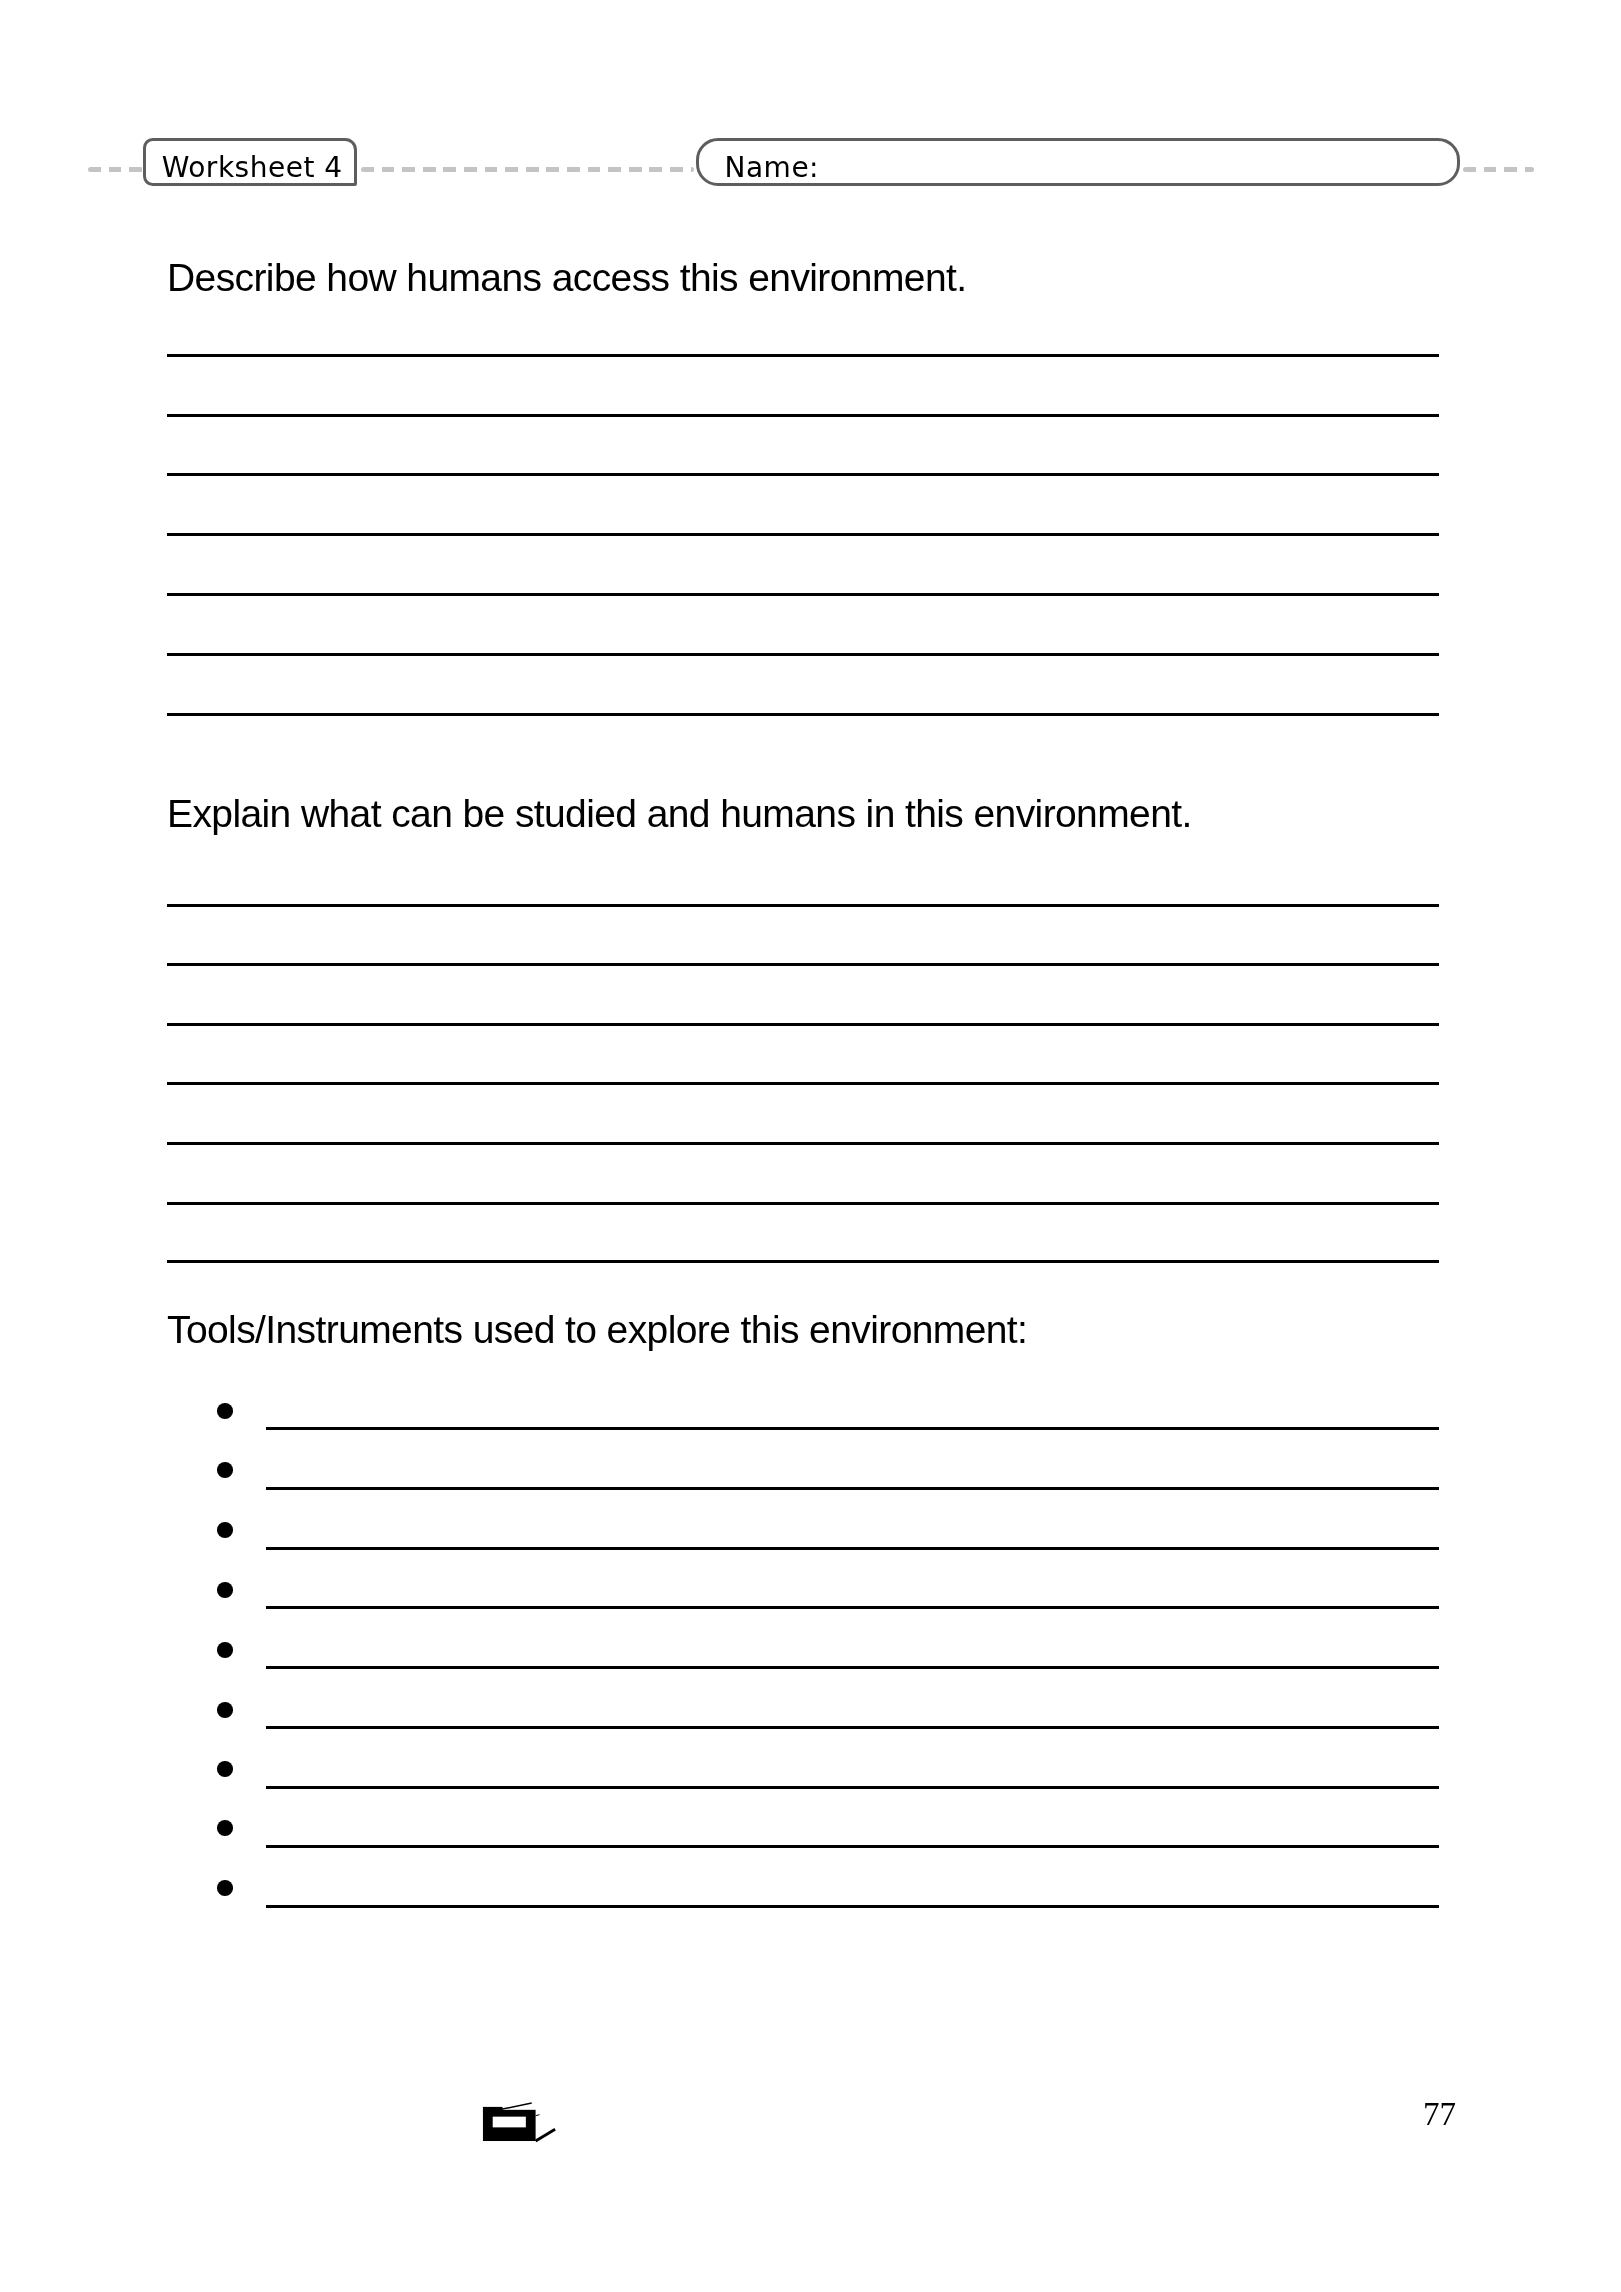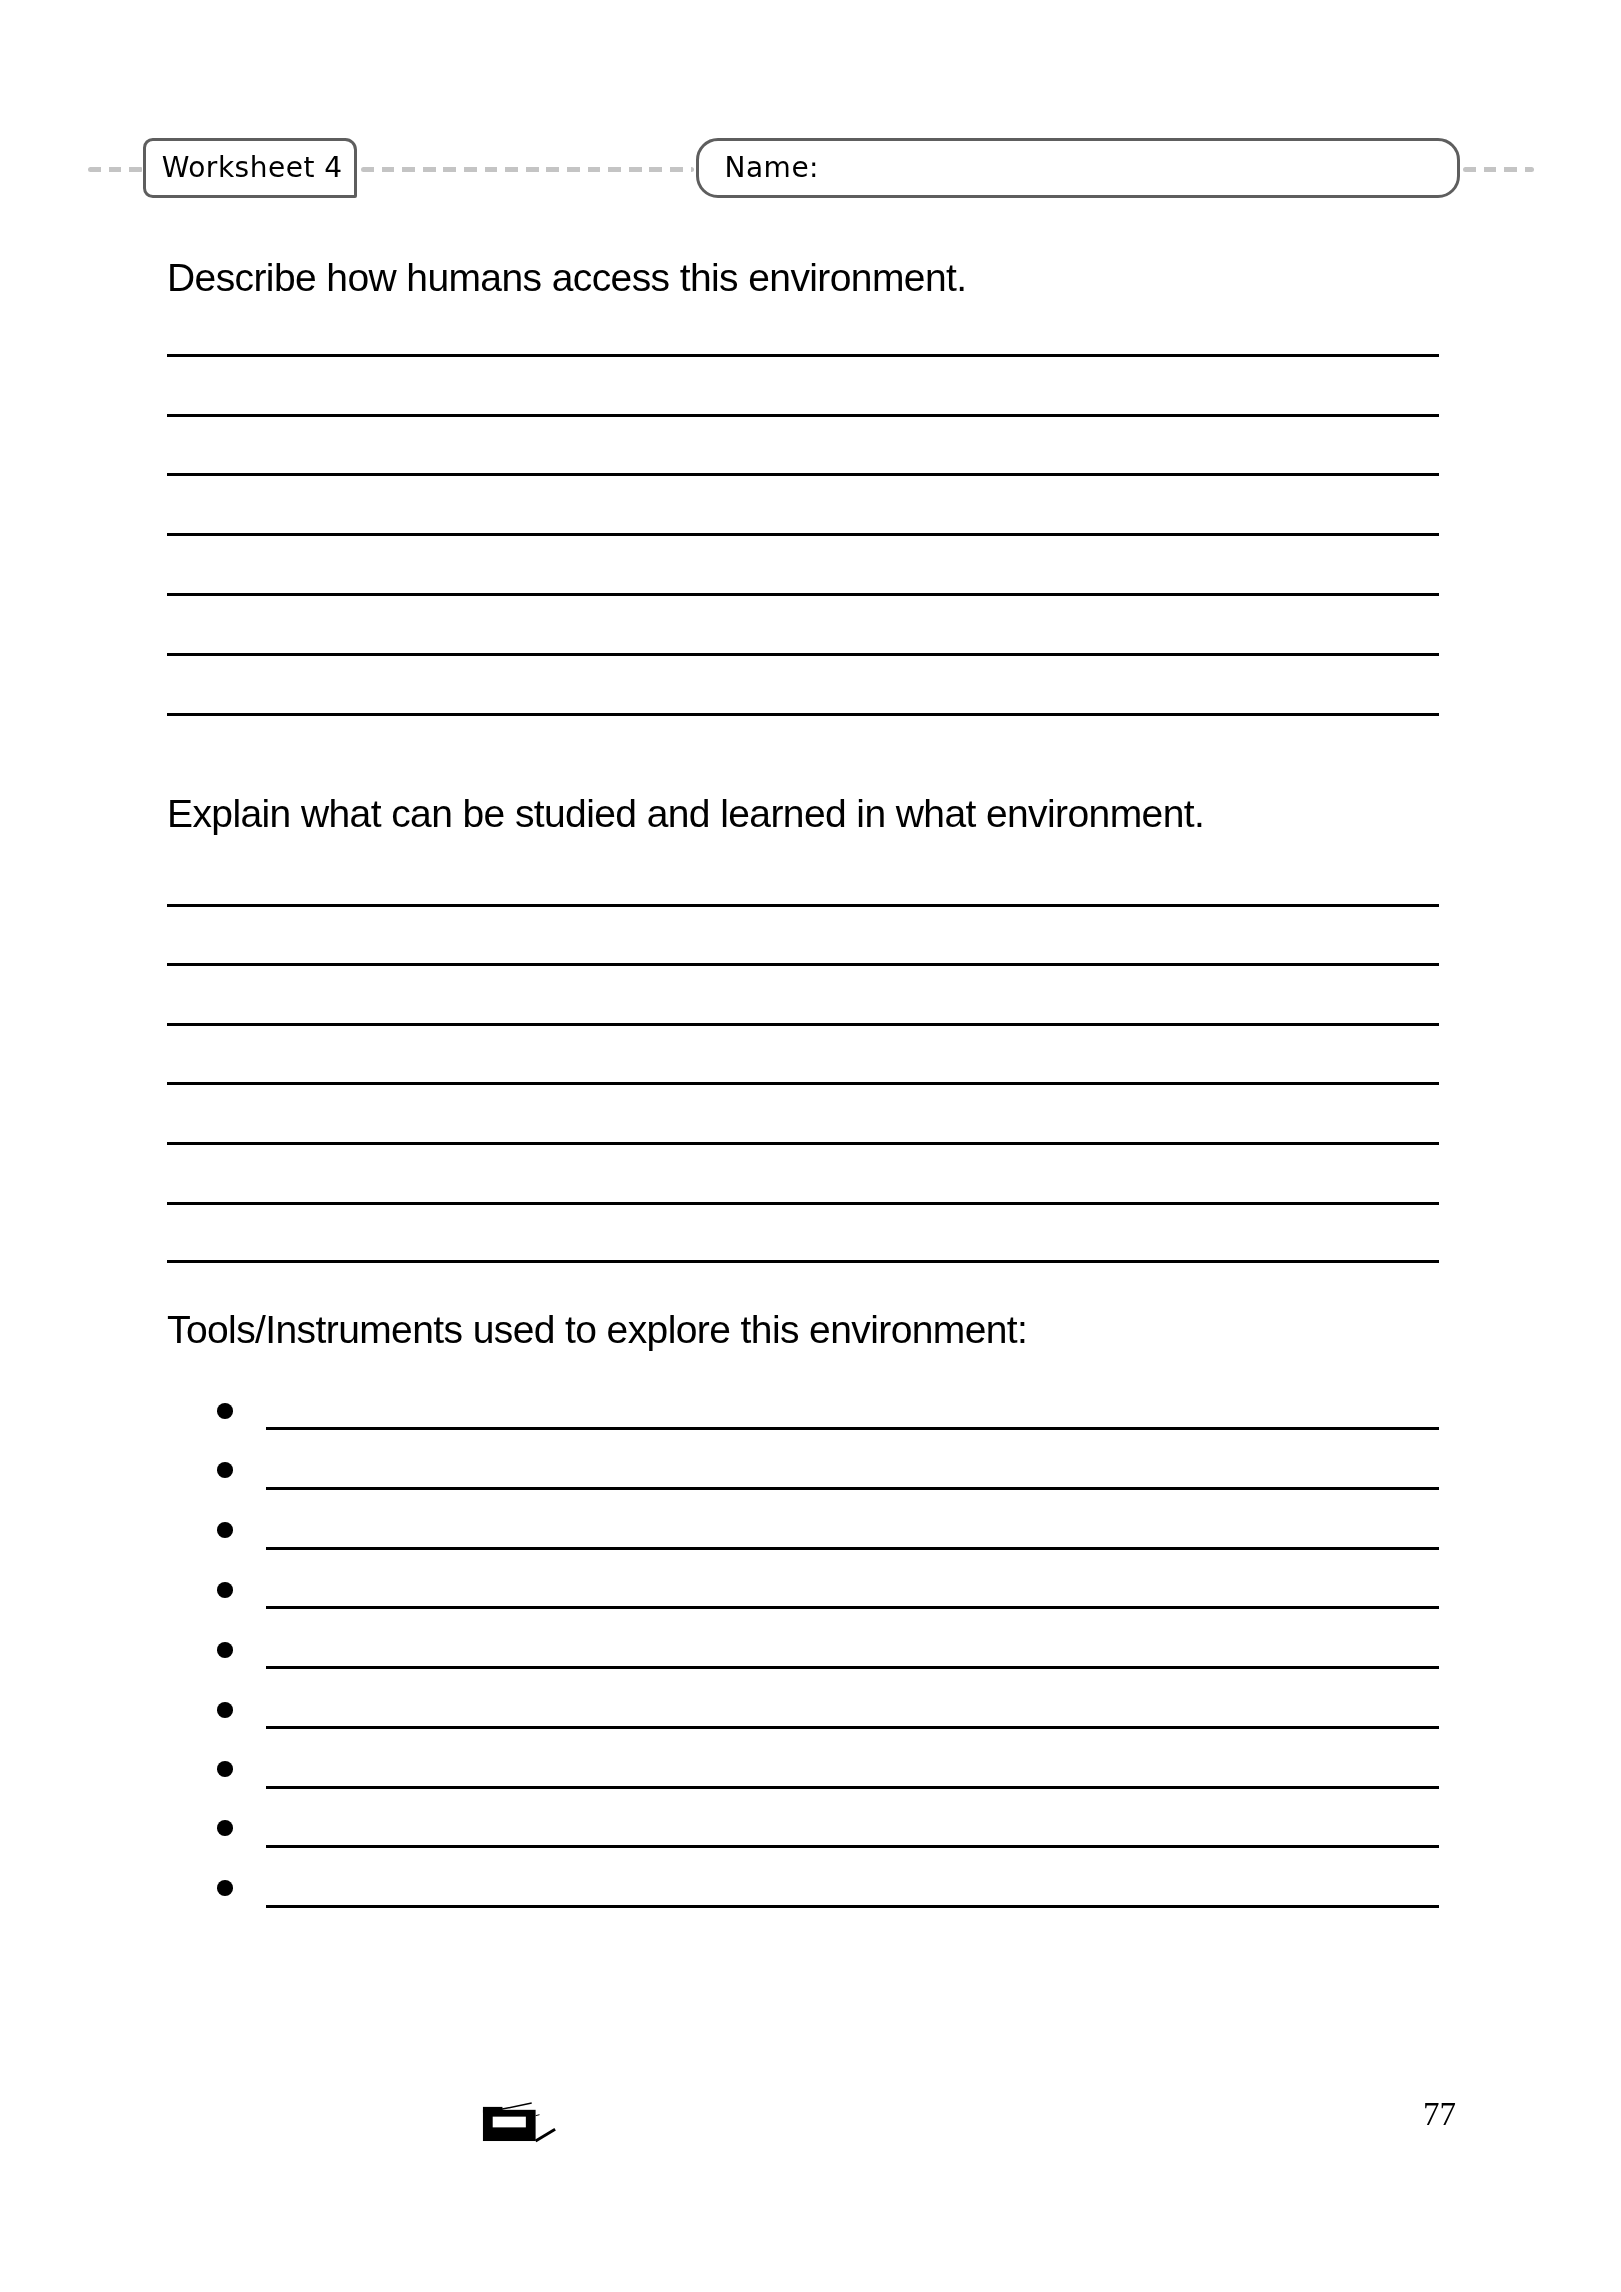--- a/index.html
+++ b/index.html
@@ -3,21 +3,21 @@
   <meta charset="utf-8">
   <style>
     html, body { margin: 0; padding: 0; background: #ffffff; }
     body { width: 1621px; height: 2293px; position: relative; overflow: hidden; font-family: "DejaVu Sans", sans-serif; color: #000; }
     .page { position: absolute; left: 0; top: 0; width: 1621px; height: 2293px; background: #fff; }
 
     
     .dash-row { position: absolute; height: 4.9px; top: 167px;
       background-image: repeating-linear-gradient(to right, #c4c4c4 0px, #c4c4c4 12.7px, transparent 12.7px, transparent 20.6px);
       border-radius: 2.9px; }
-    .hbox { position: absolute; top: 138px; height: 60px; box-sizing: border-box;
+    .hbox { position: absolute; top: 138px; height: 48px; box-sizing: border-box;
       border: 3.9px solid #5e5e5e; border-radius: 9.8px 11.8px 2px 9.8px; background: #fff; }
     .hbox .label { position: absolute; left: 15.7px; top: 9.8px; font-family: "DejaVu Sans", sans-serif; font-size: 28px; letter-spacing: 0.5px; color: #000; }
 
     .heading { position: absolute; left: 167px; font-family: "Liberation Sans", sans-serif; font-size: 39px; letter-spacing: -0.6px; line-height: 1; white-space: nowrap; color: #000; }
 
     .wline { position: absolute; left: 167px; width: 1272px; height: 2.9px; background: #000; }
     .bline { position: absolute; left: 266px; width: 1173px; height: 2.9px; background: #000; }
     .bullet { position: absolute; left: 217px; width: 15.7px; height: 15.7px; border-radius: 50%; background: #000; }
 
     .footer-left { position: absolute; left: 167px; top: 2097px; font-family: "Liberation Serif", serif; font-size: 15.7px; line-height: 21.6px; color: #000; white-space: pre; }
@@ -45,21 +45,21 @@
   <div>
     <div class="wline" style="top:354px;"></div>
     <div class="wline" style="top:414px;"></div>
     <div class="wline" style="top:473px;"></div>
     <div class="wline" style="top:533px;"></div>
     <div class="wline" style="top:593px;"></div>
     <div class="wline" style="top:653px;"></div>
     <div class="wline" style="top:713px;"></div>
   </div>
 
-  <div class="heading" style="top:794px;">Explain what can be studied and learned in what environment.</div>
+  <div class="heading" style="top:794px;">Explain what can be studied and humans in this environment.</div>
   <div>
     <div class="wline" style="top:904px;"></div>
     <div class="wline" style="top:963px;"></div>
     <div class="wline" style="top:1023px;"></div>
     <div class="wline" style="top:1082px;"></div>
     <div class="wline" style="top:1142px;"></div>
     <div class="wline" style="top:1202px;"></div>
     <div class="wline" style="top:1260px;"></div>
   </div>
 

